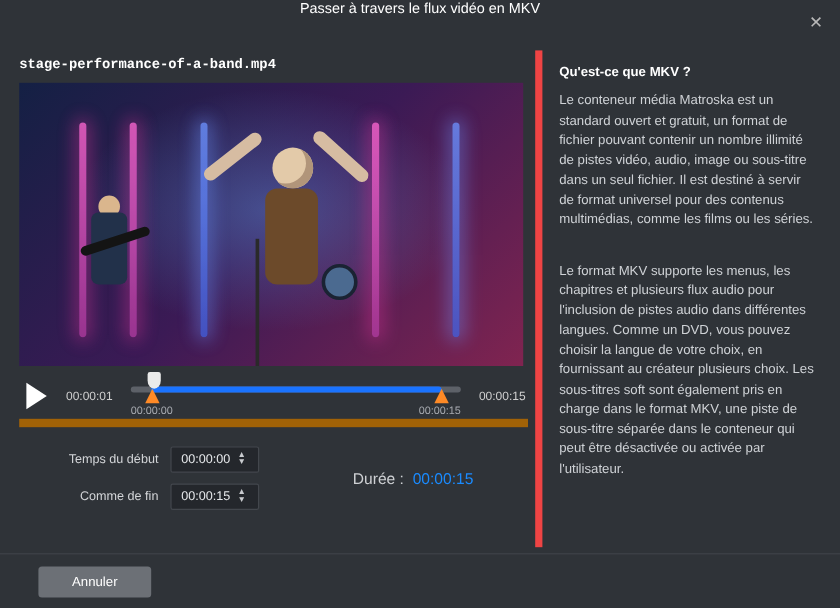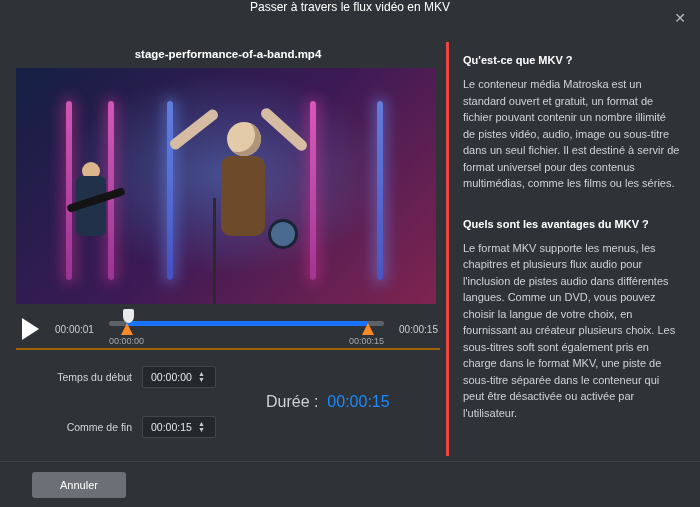--- a/index.html
+++ b/index.html
@@ -30,31 +30,31 @@
     height: 418px;
   }
   .left {
     width: 440px;
     padding: 4px 6px 4px 10px;
     display: flex; flex-direction: column;
   }
   .right {
     flex: 1;
     padding: 12px 14px 8px 14px;
-    border-left: 3px solid #ef4444;
+    border-left: 6px solid #ef4444;
     color: #d9dce0;
   }
   .right h3 { font-size: 11px; font-weight: bold; color: #fff; margin-bottom: 10px; }
   .right p { font-size: 11px; line-height: 1.5; color: #cfd2d6; margin-bottom: 26px; }
   .filename {
-    text-align: center;
     color: #fff;
     font-weight: bold;
     font-size: 11.5px;
     padding: 2px 0 8px 0;
+    font-family: Liberation Mono, monospace;
   }
   .video-frame {
     width: 420px; height: 236px;
     background: linear-gradient(135deg, #142044 0%, #3b1a55 50%, #802450 100%);
     position: relative;
     overflow: hidden;
   }
   .stage-light {
     position: absolute; width: 6px; top: 14%; bottom: 10%;
     border-radius: 3px;
@@ -77,44 +77,44 @@
   .guitarist{position:absolute;left:12%;top:40%;width:50px;height:90px}
   .gbody{position:absolute;width:30px;height:60px;background:#22314a;border-radius:6px;left:10px;top:14px}
   .ghead{position:absolute;width:18px;height:18px;border-radius:50%;background:#dab68d;left:16px;top:0}
   .guitar{position:absolute;left:0;top:34px;width:60px;height:8px;background:#141414;border-radius:4px;transform:rotate(-18deg)}
   .drum{position:absolute;left:60%;top:64%;width:30px;height:30px;border-radius:50%;background:#4b6a90;border:3px solid #1a2333}
   .shade{position:absolute;inset:0;background:radial-gradient(ellipse at 50% 45%, rgba(96,176,255,.35), transparent 55%)}
 
   .playbar {
     display:flex;align-items:center;gap:8px;
     padding: 8px 2px 2px 2px;
-    border-bottom:2px solid #a16207;
+    border-bottom:7px solid #a16207;
   }
   .play-btn {
     width:0;height:0;border-left:17px solid #fff;border-top:11px solid transparent;border-bottom:11px solid transparent;
     margin:3px 8px 3px 4px;cursor:pointer;
   }
   .time-left,.time-right{font-size:10px;color:#d0d0d0;min-width:46px}
   .time-right{text-align:right}
   .track-wrap{flex:1;position:relative;height:34px}
   .track-bg{position:absolute;left:0;right:0;top:9px;height:5px;background:#5d6168;border-radius:3px}
   .track-sel{position:absolute;left:6%;right:6%;top:9px;height:5px;background:#1a73ff;border-radius:3px}
   .handle{position:absolute;top:11px;width:0;height:0;border-left:6px solid transparent;border-right:6px solid transparent;border-bottom:12px solid #ff8a26;cursor:pointer}
   .handle.start{left:4.2%}.handle.end{left:92%}
   .scrubber{position:absolute;left:5%;top:-3px;width:11px;height:14px;background:#eaeaea;border-radius:2px 2px 50% 50%;cursor:pointer}
   .ruler-l,.ruler-r{position:absolute;top:24px;font-size:9px;color:#a7aab0}
   .ruler-l{left:0}.ruler-r{right:0}
 
   .times-row{display:flex;align-items:center;gap:18px;padding:16px 10px 0 30px}
-  .times-col{display:flex;flex-direction:column;gap:28px}
+  .times-col{display:flex;flex-direction:column;gap:9px}
   .tfield{display:flex;align-items:center;gap:10px}
   .tlabel{width:86px;text-align:right;font-size:10.5px;color:#d3d5d8}
   .tinput{display:flex;align-items:center;background:#24272c;border:1px solid #43474d;border-radius:2px;height:22px;padding:0 4px 0 8px;gap:6px;font-size:10.5px;min-width:74px}
   .spin{display:flex;flex-direction:column;gap:0;font-size:7px;color:#c9cbcf;line-height:6px;cursor:pointer}
-  .dur-label{font-size:16px;color:#cfd1d4;margin-left:32px}
+  .dur-label{font-size:13px;color:#cfd1d4;margin-left:60px}
   .dur-val{color:#1a8bff}
 
   .footer{
     position:absolute;left:0;right:0;bottom:0;height:46px;
     border-top:1px solid #3f4349;
     display:flex;align-items:center;justify-content:space-between;
     padding:0 32px;
   }
   .btn{min-width:94px;height:26px;display:flex;align-items:center;justify-content:center;border-radius:3px;font-size:11px;cursor:pointer}
   .btn.cancel{background:#6c7076;color:#fff}
@@ -190,20 +190,19 @@
       <div class="dur-label">
         <span>Durée :</span>
         &nbsp;<span class="dur-val">00:00:15</span>
       </div>
     </div>
   </div>
 
   <div class="right">
     <h3>Qu'est-ce que MKV ?</h3>
     <p>Le conteneur média Matroska est un standard ouvert et gratuit, un format de fichier pouvant contenir un nombre illimité de pistes vidéo, audio, image ou sous-titre dans un seul fichier. Il est destiné à servir de format universel pour des contenus multimédias, comme les films ou les séries.</p>
-    <h3>Quels sont les avantages du MKV ?</h3>
     <p>Le format MKV supporte les menus, les chapitres et plusieurs flux audio pour l'inclusion de pistes audio dans différentes langues. Comme un DVD, vous pouvez choisir la langue de votre choix, en fournissant au créateur plusieurs choix. Les sous-titres soft sont également pris en charge dans le format MKV, une piste de sous-titre séparée dans le conteneur qui peut être désactivée ou activée par l'utilisateur.</p>
   </div>
 </div>
 
 <div class="footer">
   <div class="btn cancel">Annuler</div>
 </div>
 
 </body></html>

